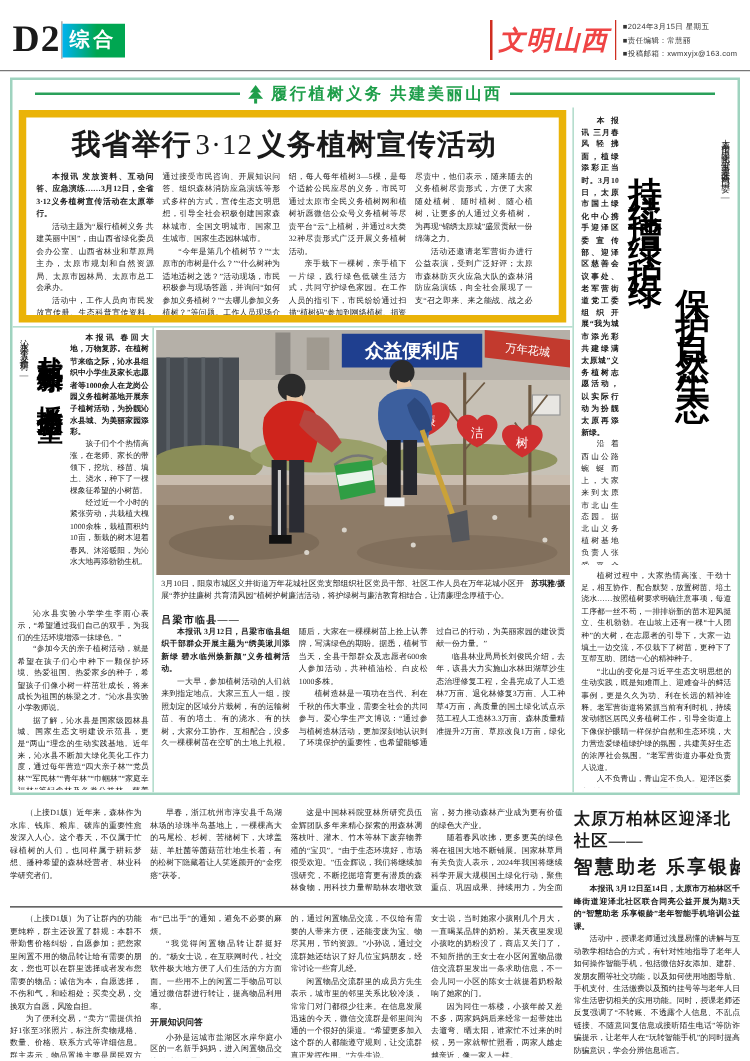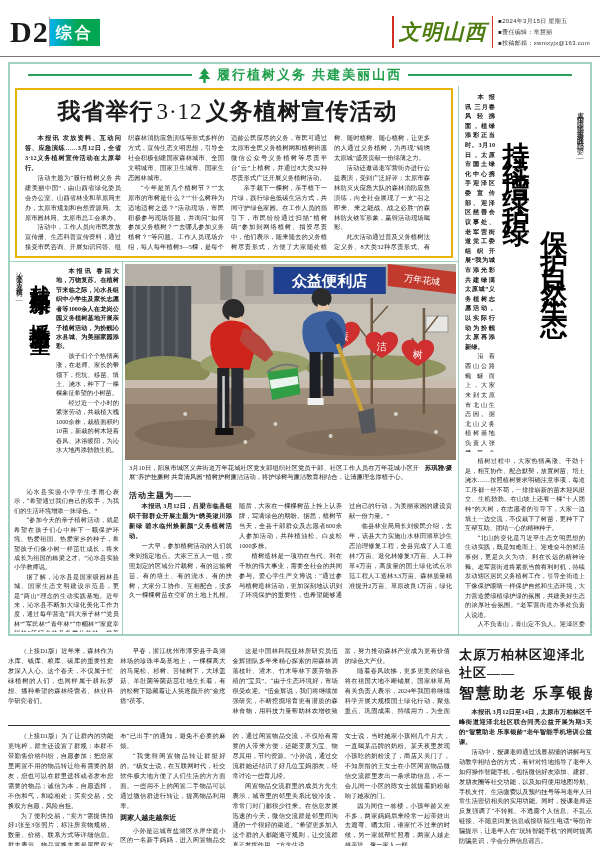--- a/index.html
+++ b/index.html
@@ -16,40 +16,40 @@
   .pageno { font-size:30px; font-weight:bold; letter-spacing:1px; }
   .vdiv { width:1px; height:30px; background:#999; }
   .section-badge {
     width:50px; height:27px; line-height:27px; text-align:center;
     background:linear-gradient(90deg,#00b3ef 0%, #00a651 55%);
     color:#fff; font-weight:bold; font-size:16px; letter-spacing:3px;
     font-family:"Liberation Sans","DejaVu Sans",sans-serif;
   }
   .hdr-right { display:flex; align-items:center; gap:5px; }
   .redbar { width:1.5px; height:32px; background:#cf2e21; }
-  .masthead { color:#4d7c0f; font-size:21px; font-weight:bold;
+  .masthead { color:#ef4444; font-size:21px; font-weight:bold;
               font-style:italic; letter-spacing:1px; white-space:nowrap; }
   .hdr-info { display:flex; flex-direction:column; gap:2px; }
   .hdr-info div { font-size:6px; color:#333; letter-spacing:.3px;
                   font-family:"Liberation Sans","DejaVu Sans",sans-serif; }
   .hdr-rule { margin:4px 0 0 0; border-top:1.5px solid #777; }
 
   
   .frame { margin:5px 8px 0 8px; border:2px solid #9fd3bf; height:574px;
            display:flex; flex-direction:column; overflow:hidden; background:#fff; }
   .banner { display:flex; align-items:center; gap:6px; height:22px; padding:0 18px; }
   .bline { flex:1; height:0; border-top:2px solid #2aa05a; }
   .banner-text { color:#1e9e4a; font-weight:bold; font-size:13px;
                  letter-spacing:2px; white-space:nowrap; }
   .tree-icon { width:13px; height:15px; flex:0 0 auto; }
   .frame-body { flex:1; display:flex; min-height:0; }
   .col-left-main { width:448px; display:flex; flex-direction:column; min-width:0; }
 
   
-  .lead { margin:2px 5px 3px 5px; border:2px solid #eab308; padding:4px 21px 4px 8px;
+  .lead { margin:2px 5px 3px 5px; border:6px solid #eab308; padding:4px 21px 4px 8px;
           height:170px; overflow:hidden; }
   .lead h1 { text-align:center; font-size:23px; font-weight:bold; letter-spacing:1px;
              margin:2px 0 6px 0; white-space:nowrap; }
   .lead h1 .num { font-weight:normal; padding:0 3px; }
   .cols4 { column-count:4; column-gap:7px; }
   .cols3 { column-count:3; column-gap:7px; }
   .bodytxt p { font-size:6.3px; line-height:1.58; text-align:justify;
                text-indent:2em; color:#222; }
   .bodytxt { overflow:hidden; }
   .lead .bodytxt { height:126px; }
@@ -251,21 +251,21 @@
                 <circle cx="120" cy="178" r="2" fill="#d9d4cb"></circle>
                   <circle cx="205" cy="172" r="2" fill="#d9d4cb"></circle>
               </svg>
             </figure>
             <figcaption class="caption">
               <span class="credit">苏琪雅/摄</span>
               <span>3月10日，阳泉市城区义井街道万年花城社区党支部组织社区党员干部、社区工作人员在万年花城小区开展“养护挂廉树 共育清风园”植树护树廉洁活动，将护绿树与廉洁教育相结合，让清廉理念厚植于心。</span>
             </figcaption>
 
             <article class="center-article">
-              <div class="kicker">活动主题为——</div>
+              <div class="kicker">吕梁市临县——</div>
               <div class="cols3 bodytxt">
                 <p class="lede">本报讯 3月12日，吕梁市临县组织干部群众开展主题为“绣美湫川添新绿 碧水临州焕新颜”义务植树活动。</p>
                 <p>一大早，参加植树活动的人们就来到指定地点。大家三五人一组，按照划定的区域分片栽树，有的运输树苗、有的培土、有的浇水、有的扶树，大家分工协作、互相配合，没多久一棵棵树苗在空旷的土地上扎根。随后，大家在一棵棵树苗上拴上认养牌，写满绿色的期盼。据悉，植树节当天，全县干部群众及志愿者600余人参加活动，共种植油松、白皮松1000多株。</p>
                 <p>植树造林是一项功在当代、利在千秋的伟大事业，需要全社会的共同参与。爱心学生严文博说：“通过参与植树造林活动，更加深刻地认识到了环境保护的重要性，也希望能够通过自己的行动，为美丽家园的建设贡献一份力量。”</p>
                 <p>临县林业局局长刘俊民介绍，去年，该县大力实施山水林田湖草沙生态治理修复工程，全县完成了人工造林7万亩、退化林修复3万亩、人工种草4万亩，高质量的国土绿化试点示范工程人工造林3.3万亩、森林质量精准提升2万亩、草原改良1万亩，绿化了20个乡村振兴示范村，生态绿化工作迈上新台阶。</p>
 
               </div>
             </article>
           </div>
         </div>
@@ -300,21 +300,21 @@
         <p>（上接D1版）近年来，森林作为水库、钱库、粮库、碳库的重要性愈发深入人心。这个春天，不仅属于忙碌植树的人们，也同样属于耕耘梦想、播种希望的森林经营者、林业科学研究者们。</p>
         <p>早春，浙江杭州市淳安县千岛湖林场的珍珠半岛基地上，一棵棵高大的马尾松、杉树、苦槠树下，大球盖菇、羊肚菌等菌菇茁壮地生长着，有的松树下隐藏着让人笑逐颜开的“金疙瘩”茯苓。</p>
         <p>这是中国林科院亚林所研究员伍金辉团队多年来精心探索的用森林凋落枝叶、灌木、竹木等林下废弃物养殖的“宝贝”。“由于生态环境好，市场很受欢迎。”伍金辉说，我们将继续加强研究，不断挖掘培育更有潜质的森林食物，用科技力量帮助林农增收致富，努力推动森林产业成为更有价值的绿色大产业。</p>
         <p>随着春风吹拂，更多更美的绿色将在祖国大地不断铺展。国家林草局有关负责人表示，2024年我国将继续科学开展大规模国土绿化行动，聚焦重点、巩固成果、持续用力，为全面推进美丽中国建设，加快促进人与自然和谐共生的现代化作出更大贡献。</p>
       </div>
       <div class="bdiv"></div>
       <div class="cols4 bodytxt b-art2">
         <p>（上接D1版）为了让群内的功能更纯粹，群主还设置了群规：本群不带勤售价格纠纷，自愿参加；把您家里闲置不用的物品转让给有需要的朋友，您也可以在群里选择或者发布您需要的物品；诚信为本，自愿选择，不伤和气，和睦相处；买卖交易，交换双方自愿，风险自担。</p>
         <p>为了便利交易，“卖方”需提供拍好1张至3张照片，标注所卖物规格、数量、价格、联系方式等详细信息。群主表示，物品置换主要是居民双方私下交易，“卖方”的闲物一旦出手就得及时告知卖主，他也会在群里发布“已出手”的通知，避免不必要的麻烦。</p>
         <p>“我觉得闲置物品转让群挺好的。”杨女士说，在互联网时代，社交软件极大地方便了人们生活的方方面面。一些用不上的闲置二手物品可以通过微信群进行转让，提高物品利用率。</p>
-        <p class="subhead">两家人越走越亲近</p>
+        <p class="subhead">开展知识问答</p>
         <p>小孙是运城市盐湖区水岸华庭小区的一名新手妈妈，进入闲置物品交流群后给孩子淘了不少实用物品，“儿童座椅、婴儿床这些都没必要买新的，通过闲置物品交流，不仅给有需要的人带来方便，还能变废为宝、物尽其用，节约资源。”小孙说，通过交流群她还结识了好几位宝妈朋友，经常讨论一些育儿经。</p>
         <p>闲置物品交流群里的成员方先生表示，城市里的邻里关系比较冷淡，常常门对门都很少往来。在信息发展迅速的今天，微信交流群是邻里间沟通的一个很好的渠道。“希望更多加入这个群的人都能遵守规则，让交流群真正发挥作用。”方先生说。</p>
         <p>“我们两家就是因为这个闲置物品微信交流群结缘的。”家住该小区的王女士说，当时她家小孩刚几个月大，一直喝某品牌的奶粉。某天夜里发现小孩吃的奶粉没了，商店又关门了，不知所措的王女士在小区闲置物品微信交流群里发出一条求助信息，不一会儿同一小区的陈女士就提着奶粉敲响了她家的门。</p>
         <p>因为同住一栋楼，小孩年龄又差不多，两家妈妈后来经常一起带娃出去遛弯、晒太阳，谁家忙不过来的时候，另一家就帮忙照看，两家人越走越亲近，像一家人一样。</p>
 
       </div>
     </div>
 
     <aside class="br">
       <div class="kicker">太原万柏林区迎泽北社区——</div>

